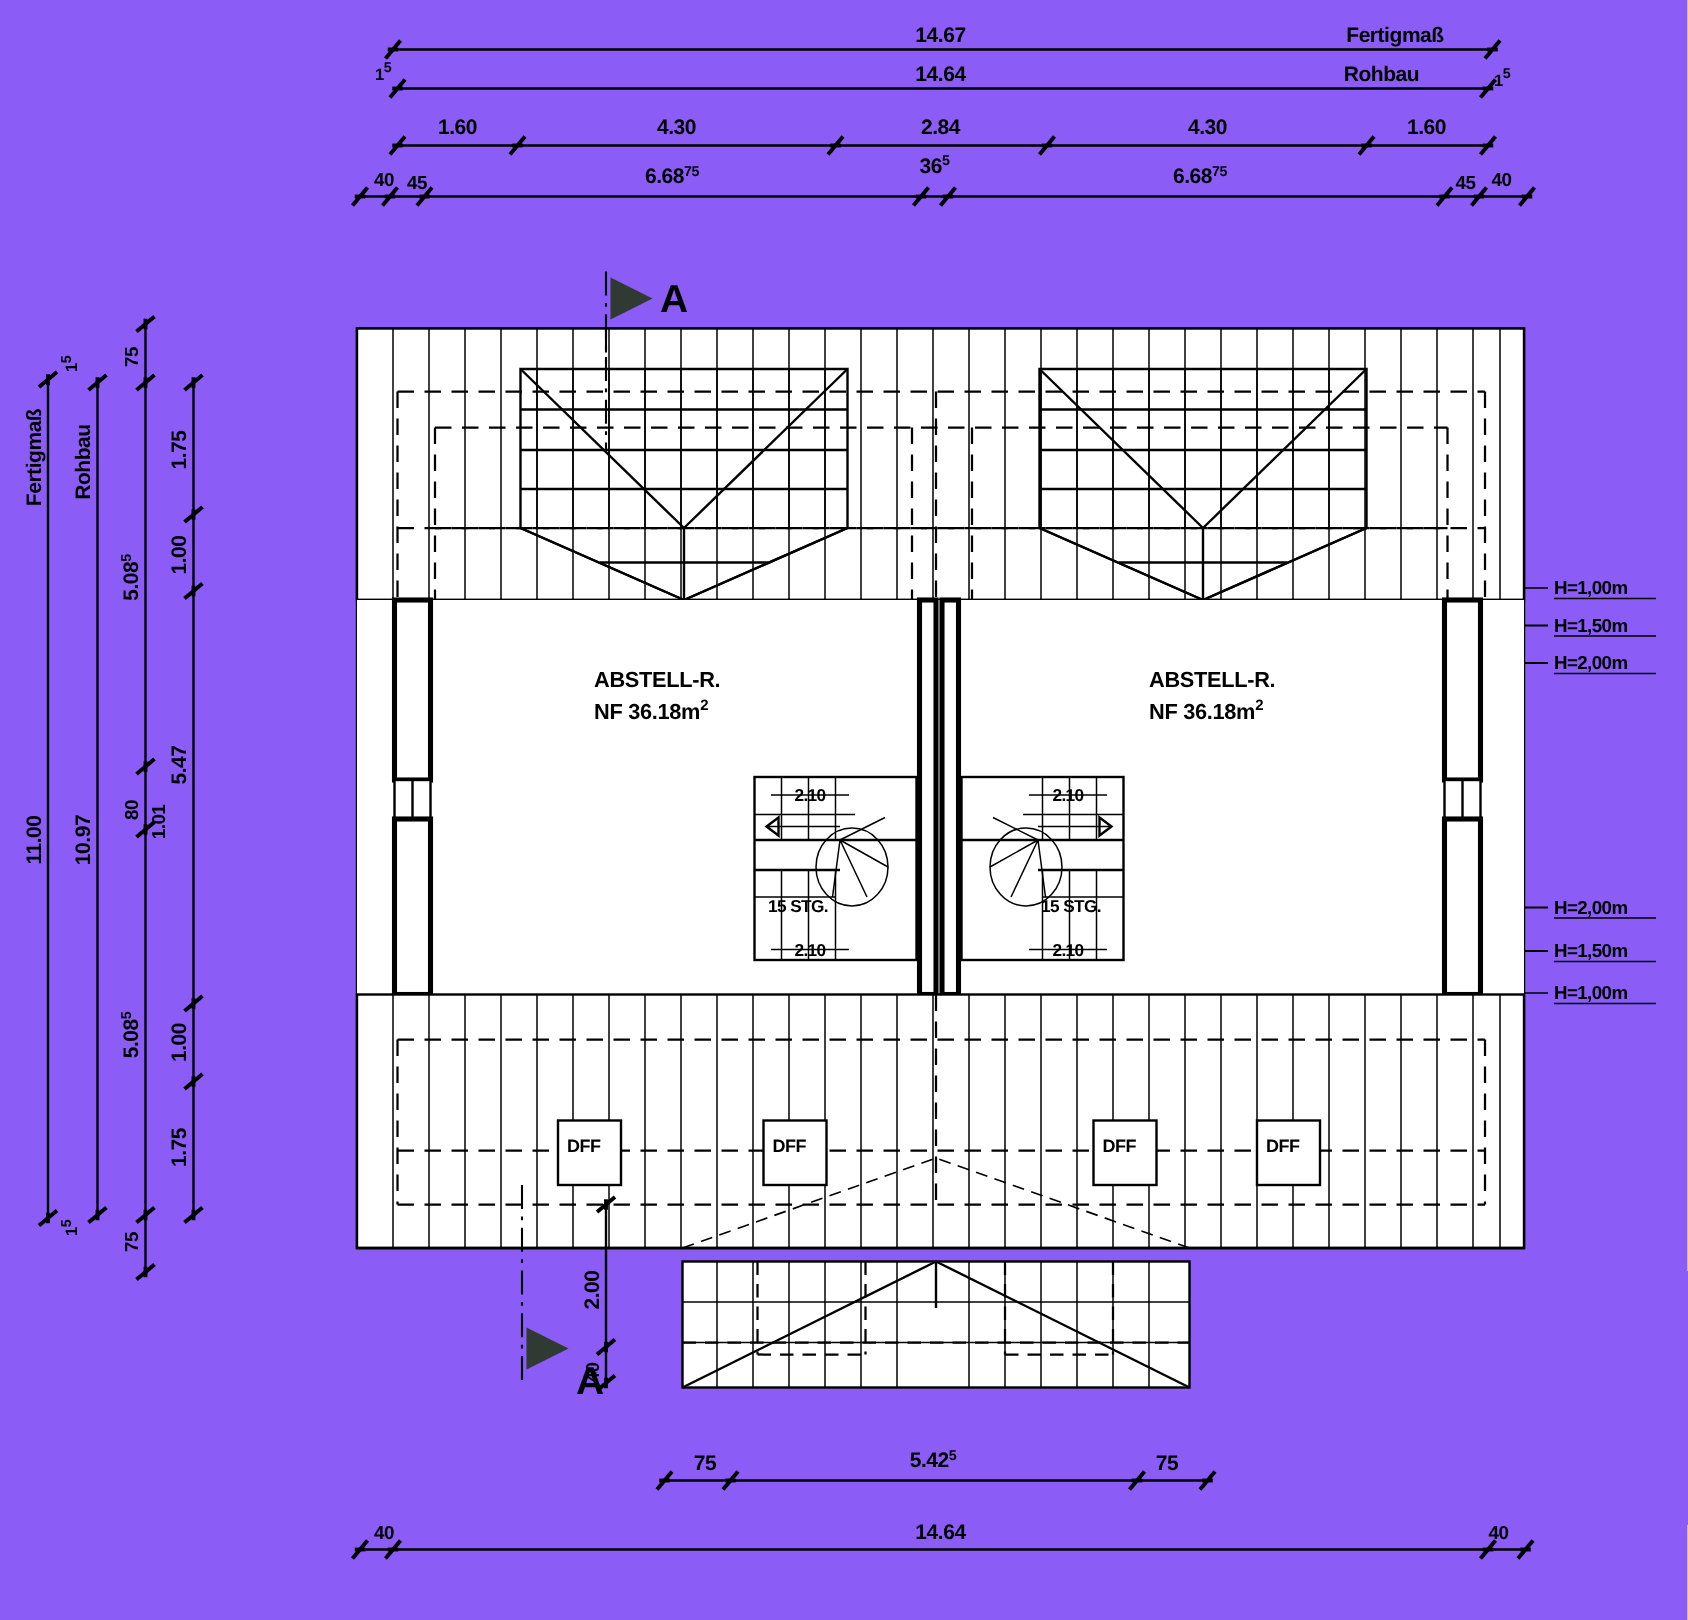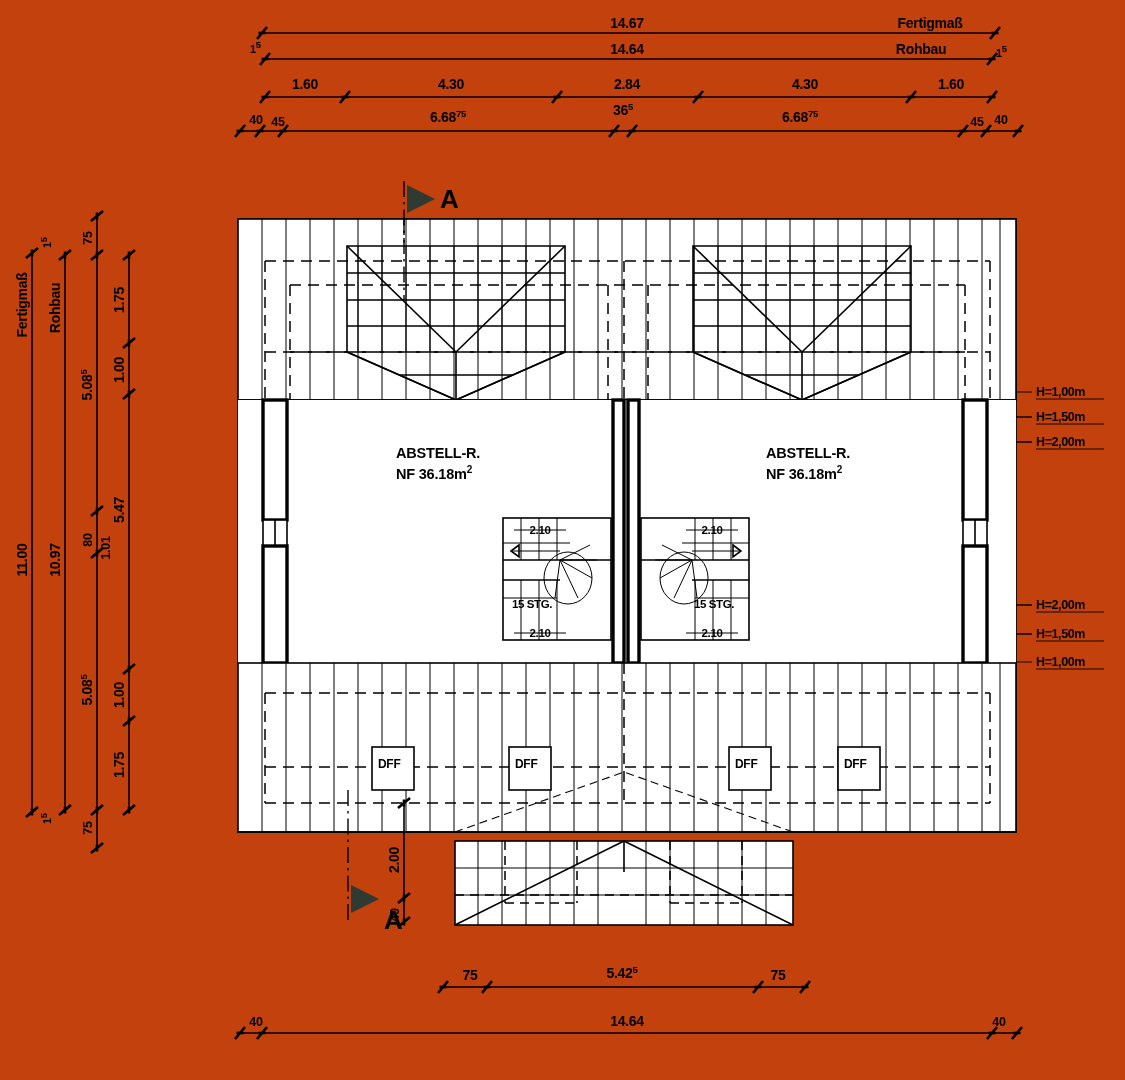--- a/index.html
+++ b/index.html
@@ -5,21 +5,21 @@
 <style>
   html,body{margin:0;padding:0;background:#ffffff;}
   body{
     font-family:"Liberation Sans", sans-serif;
     color:#000;
   }
   #sheet{
     position:relative;
     width:1125px;
     height:1080px;
-    background:#c2410c;
+    background:#8b5cf6;
     overflow:hidden;
   }
   svg{display:block;position:absolute;left:0;top:0;}
   .dimtxt{
     font-family:"Liberation Sans", sans-serif;
     font-size:14px;
     font-weight:700;
     letter-spacing:-0.3px;
     fill:#000;
   }

